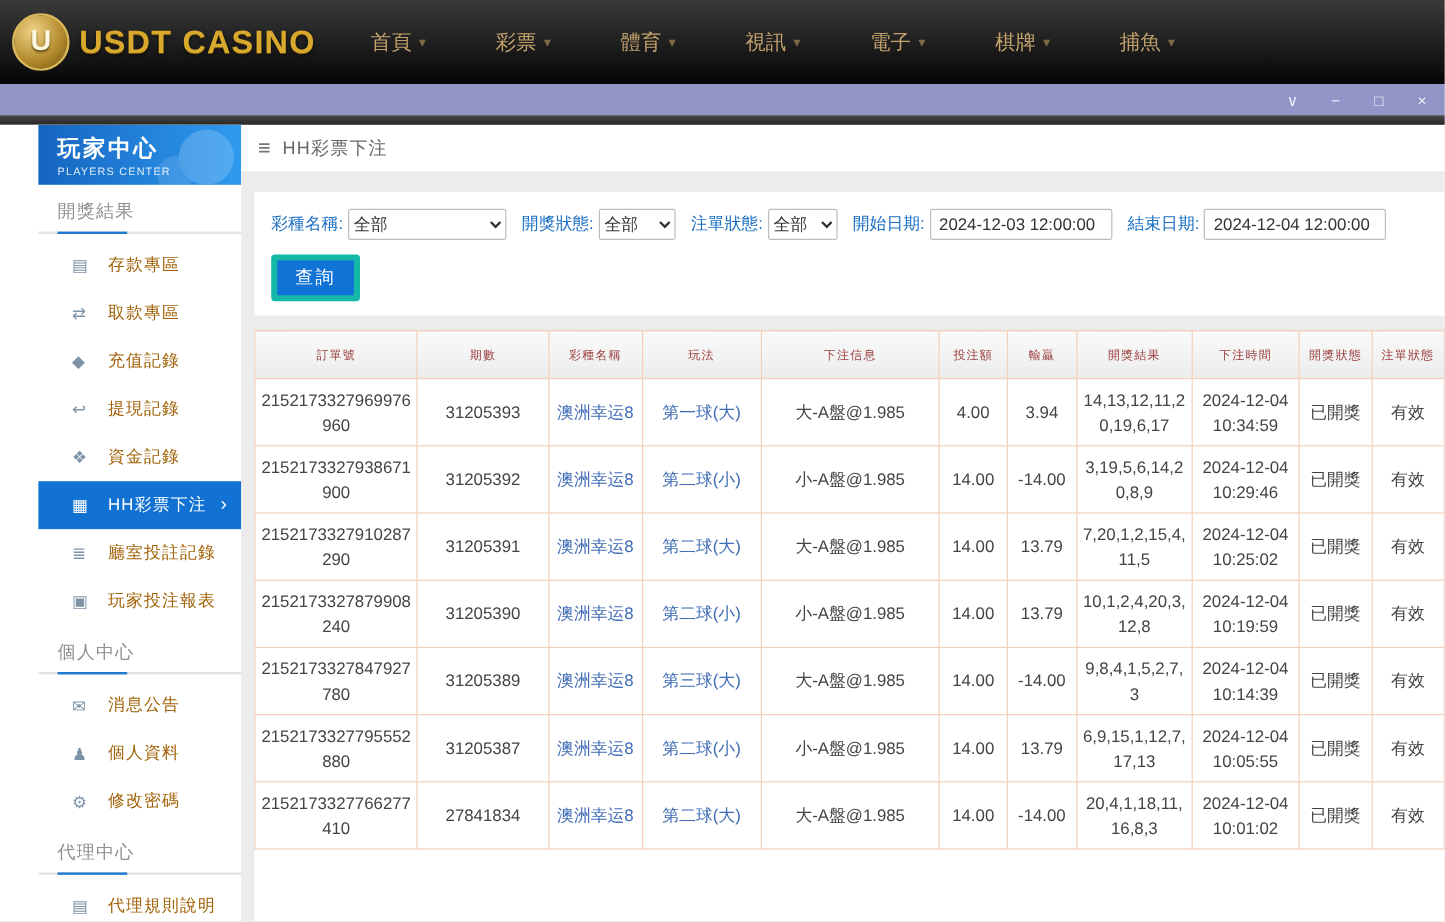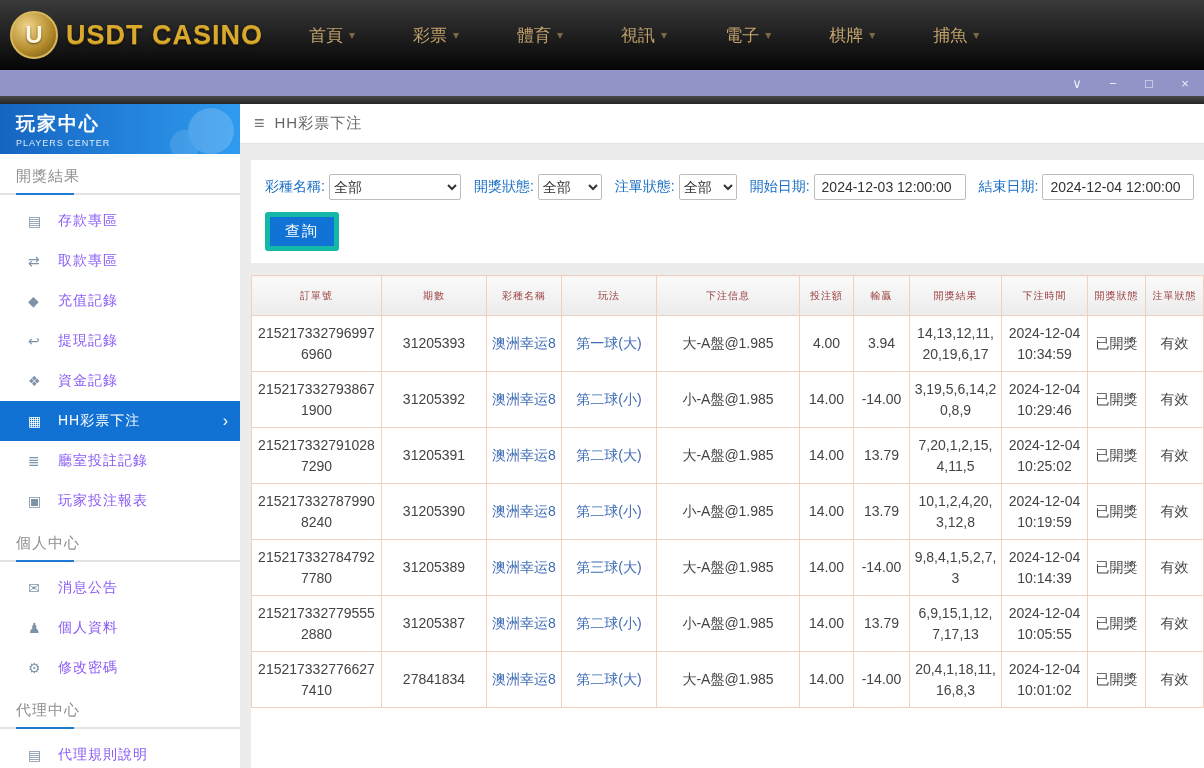--- a/index.html
+++ b/index.html
@@ -25,35 +25,35 @@
   
   .titlebar { height:26px; background:#9094c6; display:flex; align-items:center;
     justify-content:flex-end; gap:22px; padding-right:12px; }
   .tb-btn { color:#eef0fa; font-size:13px; line-height:1; cursor:pointer; width:14px; text-align:center; }
   .dark-strip { height:8px; background:linear-gradient(#4a4a4a,#262626); }
 
   
   .layout { display:flex; height:664px; }
 
   
-  .sidebar { width:240px; background:#fff; flex:none; overflow:hidden; }
+  .sidebar { width:201px; background:#fff; flex:none; overflow:hidden;padding-left:32px; }
   .sb-header { height:50px; background:linear-gradient(90deg,#1565c0,#2f9bf0);
     color:#fff; padding:7px 0 0 16px; position:relative; overflow:hidden; }
   .sb-title { font-size:19px; font-weight:bold; letter-spacing:2px; }
   .sb-sub { font-size:9px; letter-spacing:1px; opacity:.85; margin-top:1px; }
   .sb-deco { position:absolute; right:6px; top:4px; width:46px; height:46px;
     border-radius:50%; background:rgba(255,255,255,.18);
     box-shadow:-26px 14px 0 -8px rgba(255,255,255,.12); }
   .sec-title { color:#8f8f8f; font-size:15px; padding:13px 16px 7px; letter-spacing:1px; }
   .sec-underline { height:2px; background:#e4e4e4; margin:0 0 6px 0; position:relative; }
   .sec-underline i { position:absolute; left:16px; top:0; width:58px; height:2px; background:#2079d0; display:block; }
   .menu-item { height:40px; display:flex; align-items:center; padding-left:28px;
     cursor:pointer; position:relative; }
   .mi-icon { width:30px; color:#7f93a8; font-size:14px; }
-  .mi-label { color:#8b5cf6; font-size:14px; letter-spacing:1px; }
+  .mi-label { color:#a16207; font-size:14px; letter-spacing:1px; }
   .menu-item.active { background:#1272d3; }
   .menu-item.active .mi-label, .menu-item.active .mi-icon { color:#fff; }
   .mi-arrow { position:absolute; right:12px; color:#fff; font-size:16px; }
 
   
   .main { flex:1; display:flex; flex-direction:column; overflow:hidden; }
   .breadcrumb { height:40px; background:#fff; border-bottom:1px solid #e3e3e3;
     display:flex; align-items:center; padding-left:14px; gap:10px; }
   .bc-menu { color:#777; font-size:18px; cursor:pointer; }
   .bc-title { color:#666; font-size:15px; letter-spacing:1px; }

